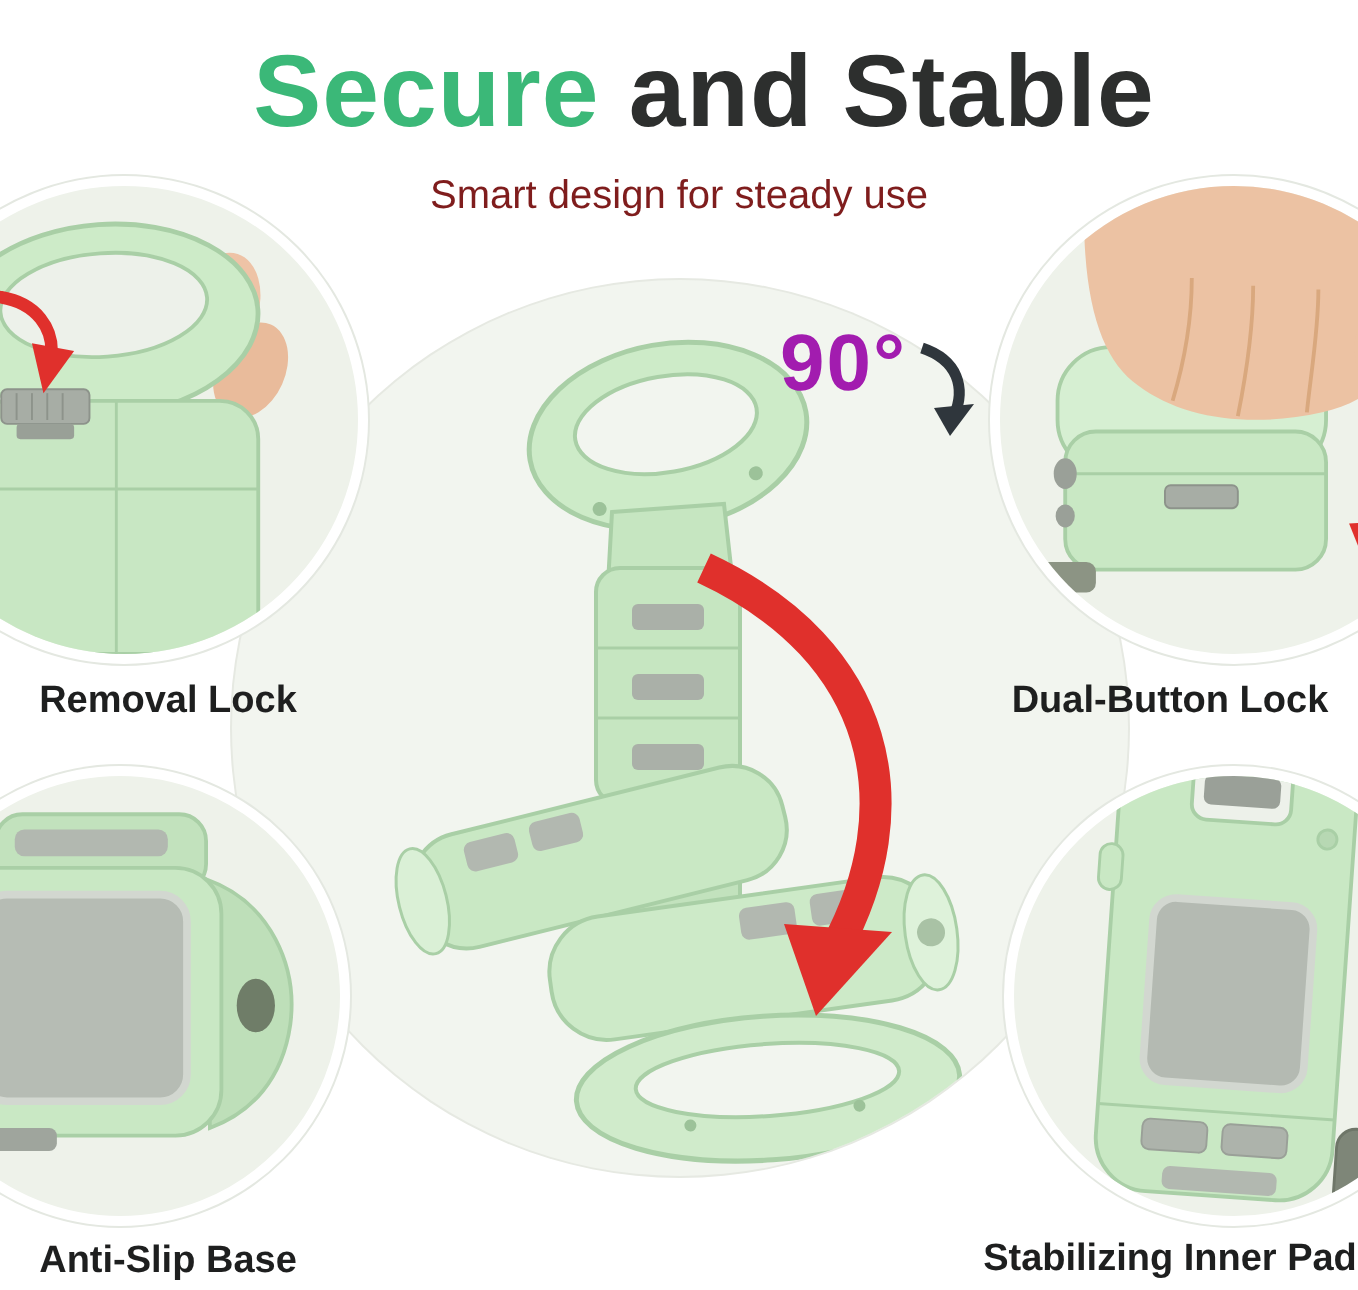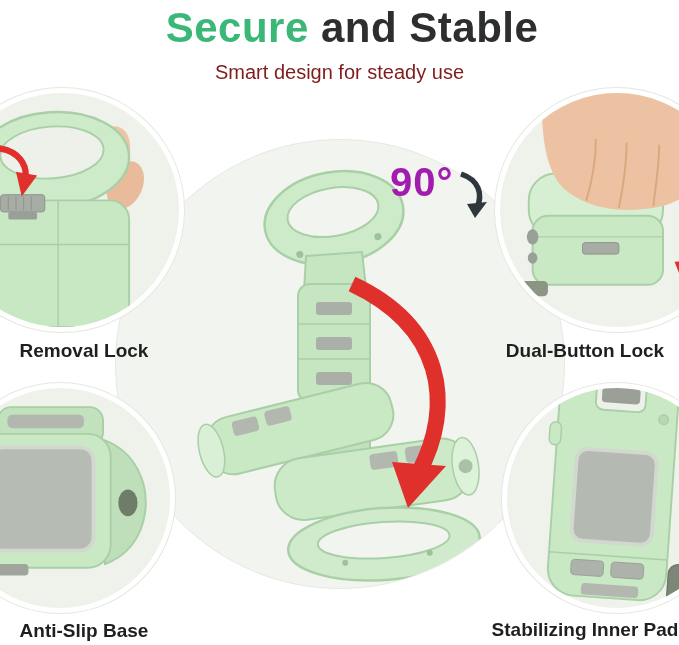--- a/index.html
+++ b/index.html
@@ -2,21 +2,21 @@
 <html><head>
 <meta charset="utf-8">
 <style>
   html,body { margin:0; padding:0; background:#ffffff; }
   .stage {
     position:relative; width:679px; height:645px; background:#ffffff;
     overflow:hidden; font-family:"Liberation Sans", sans-serif;
   }
   
   .header { position:absolute; top:0; left:0; right:0; text-align:center; z-index:4; }
-  .title { margin:0; padding-top:4px; font-size:42px; font-weight:800; color:#2d2f2e; letter-spacing:.5px;padding-left:25px; }
+  .title { margin:12px; padding-top:4px; font-size:51px; font-weight:800; color:#2d2f2e; letter-spacing:.5px;padding-left:25px; }
   .title .accent { color:#3bb878; }
   .subtitle { margin-top:9px; font-size:20px; font-weight:400; color:#7f1d1d; }
 
   
   .bubble {
     position:absolute; border-radius:50%; background:#eef2ea;
     border:5px solid #ffffff; box-shadow:0 0 0 1px #e4e8e1;
     overflow:hidden; box-sizing:border-box; z-index:2;
   }
   .bubble svg { display:block; width:100%; height:100%; }

